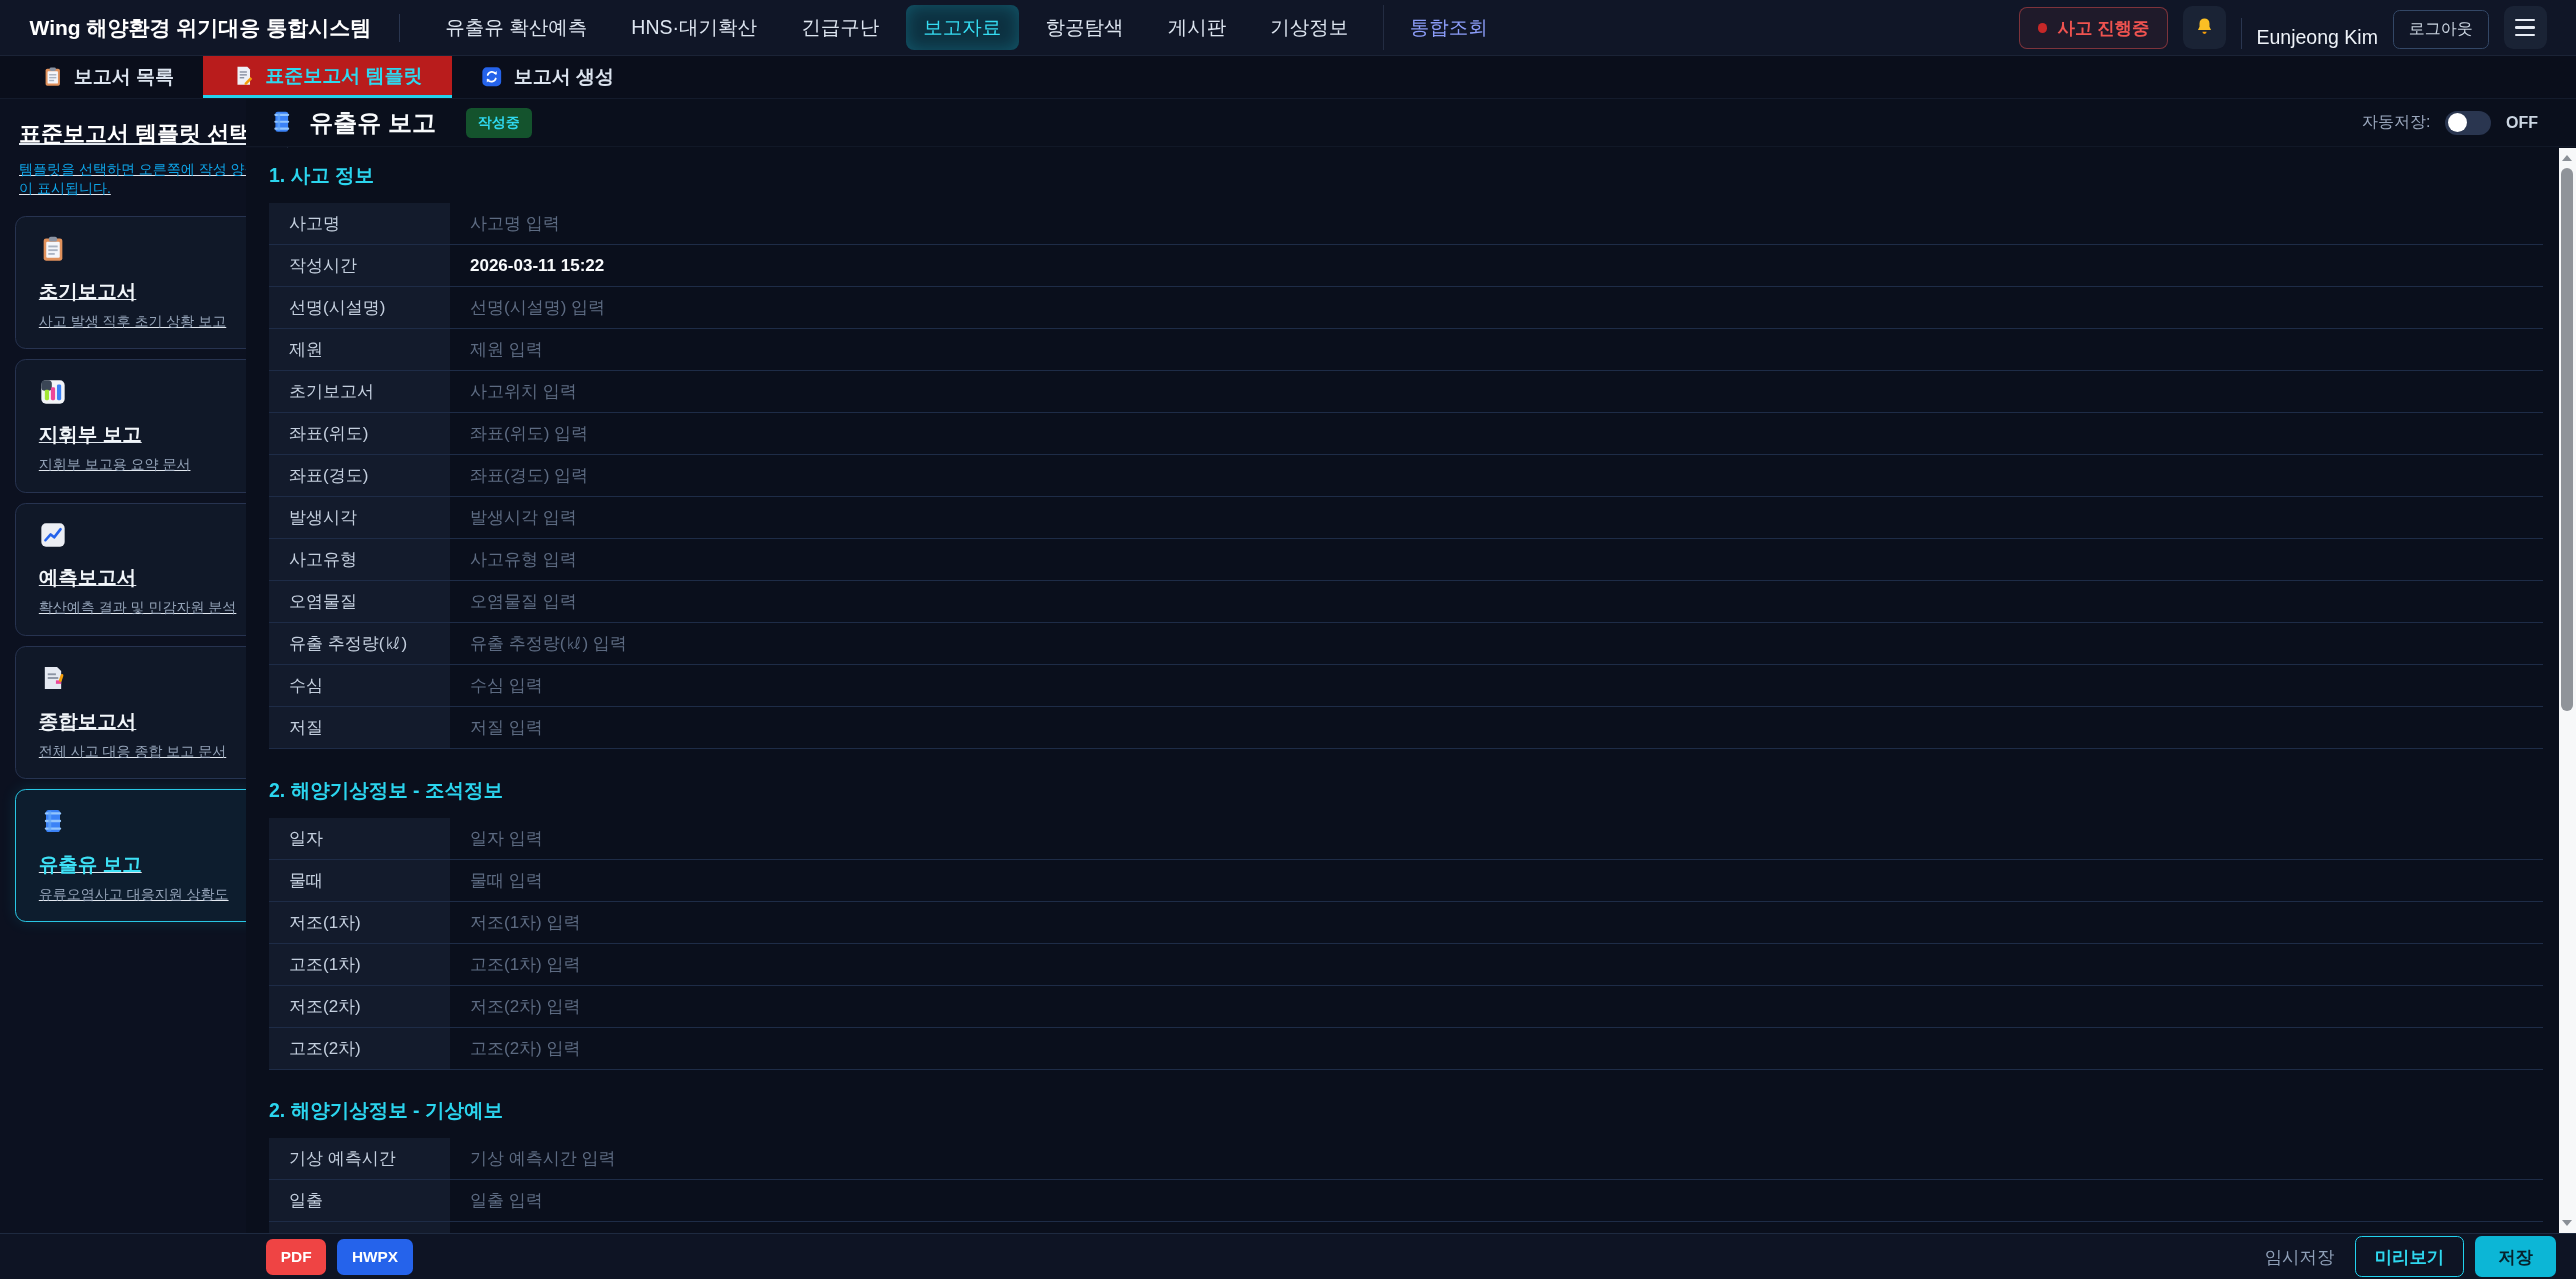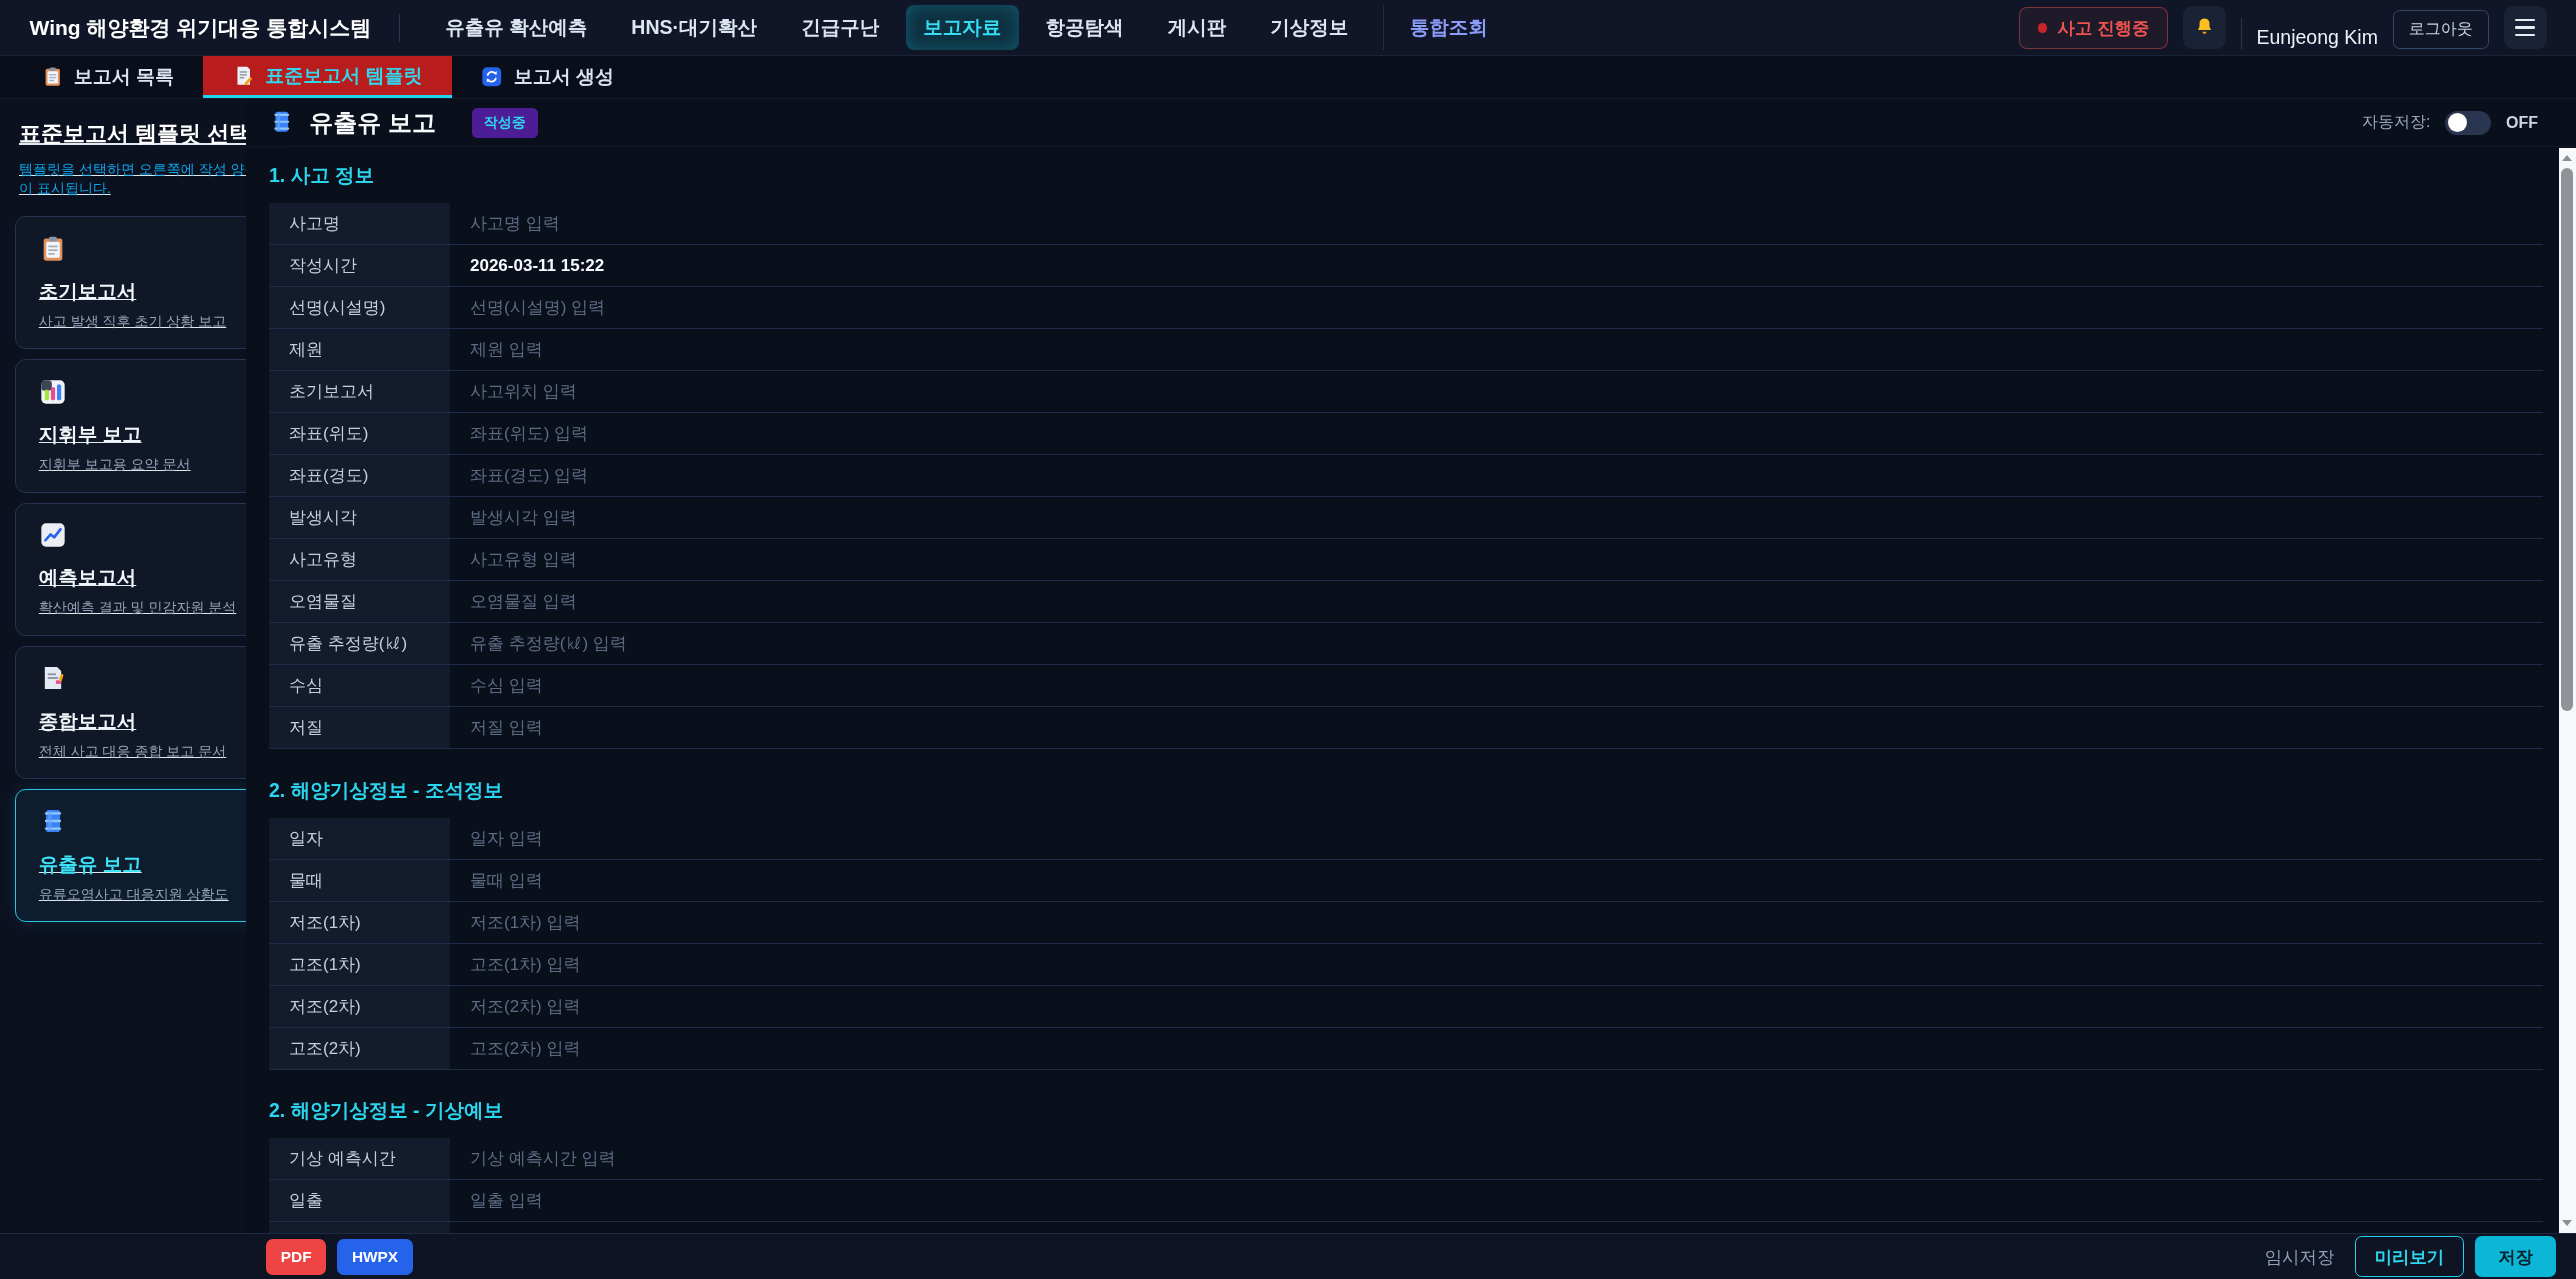--- a/index.html
+++ b/index.html
@@ -5,21 +5,21 @@
   * { margin:0; padding:0; box-sizing:border-box; }
   html,body { width:2576px; height:1279px; overflow:hidden; background:#0a0f1c;
     font-family:"Liberation Sans","DejaVu Sans",sans-serif; color:#e2e8f0; }
 
   
   .topnav { position:absolute; top:0; left:0; width:2576px; height:56px; background:#101627;
     border-bottom:0.7px solid #1b2336; display:flex; align-items:center; padding:0 29.5px; z-index:5; }
   .logo { font-size:21px; font-weight:bold; color:#ffffff; white-space:nowrap; }
   .nav-divider { width:0.7px; height:28px; background:#2a3650; margin:0 28px; }
   .nav-menu { display:flex; align-items:center; gap:9.4px; flex:0 1 auto; }
-  .nav-item { font-size:19.5px; font-weight:bold; color:#dde5f0; padding:9.4px 17.4px; border-radius:8px;
+  .nav-item { font-size:19.5px; font-weight:normal; color:#dde5f0; padding:9.4px 17.4px; border-radius:8px;
     cursor:pointer; white-space:nowrap; }
   .nav-item.active { background:#0d3141; color:#35dcf2; box-shadow:0 0 17.4px rgba(34,211,238,.25) inset; }
   .nav-item.accent { color:#8b9cf8; border-left:0.7px solid #232c42; border-radius:0; margin-left:8px; padding-left:25.5px; }
   .nav-right { margin-left:auto; display:flex; align-items:flex-end; gap:15px; }
   .incident-badge { display:flex; align-items:center; gap:10.7px; font-size:17.4px; font-weight:bold; color:#ef5350;
     border:0.7px solid rgba(239,83,80,.45); background:rgba(239,83,80,.07); border-radius:8px; padding:8px 17.4px; }
   .incident-badge .dot { width:9.4px; height:9.4px; border-radius:50%; background:#c62828; }
   .icon-btn { width:43px; height:43px; border-radius:9.4px; background:#1a2335; display:flex;
     align-items:center; justify-content:center; cursor:pointer; }
   .vsep { width:0.7px; height:31px; background:#2a3650; }
@@ -52,22 +52,22 @@
   .template-card.selected { border:1.3px solid #29c6e4; background:#0d1d2e;
     box-shadow:0 0 14.8px rgba(34,211,238,.12); }
   .template-card.selected .t-title { color:#3ee1f5; }
 
   
   .main-header { position:absolute; top:99px; left:246px; right:0; height:48px; background:#0a0f1c;
     display:flex; align-items:center; padding:0 38px 0 23px; border-bottom:0.7px solid #111827; }
   .main-title-wrap { display:flex; align-items:center; gap:14.8px; }
   .main-title-wrap svg { width:25.5px; height:25.5px; }
   .main-title { font-size:24px; font-weight:bold; color:#f8fafc; }
-  .status-badge { font-size:14px; font-weight:bold; color:#2fd8ef; background:#4c1d95;
-    border-radius:5.4px; padding:6px 12px; margin-left:21px; }
+  .status-badge { font-size:14px; font-weight:bold; color:#2fd8ef; background:#14532d;
+    border-radius:5.4px; padding:6px 12px; margin-left:15px; }
   .autosave { margin-left:auto; display:flex; align-items:center; gap:14.8px; }
   .autosave-label { font-size:16px; color:#9aa7bd; }
   .toggle { width:46px; height:24px; border-radius:12px; background:#2a3650; position:relative; cursor:pointer; }
   .toggle .knob { position:absolute; top:2.7px; left:2.7px; width:19px; height:19px; border-radius:50%; background:#ffffff; }
   .autosave-state { font-size:16px; font-weight:bold; color:#cbd5e1; }
 
   .main-scroll { position:absolute; top:148px; left:246px; right:17.4px; bottom:46px; overflow:hidden;
     background:#0a0f1c; padding:16px 0 0 23px; }
   .section-heading { font-size:19.5px; font-weight:bold; color:#2bd5ee; line-height:23px; margin:0 0 16px 0; }
   .section-heading.not-first { margin-top:29.5px; }

